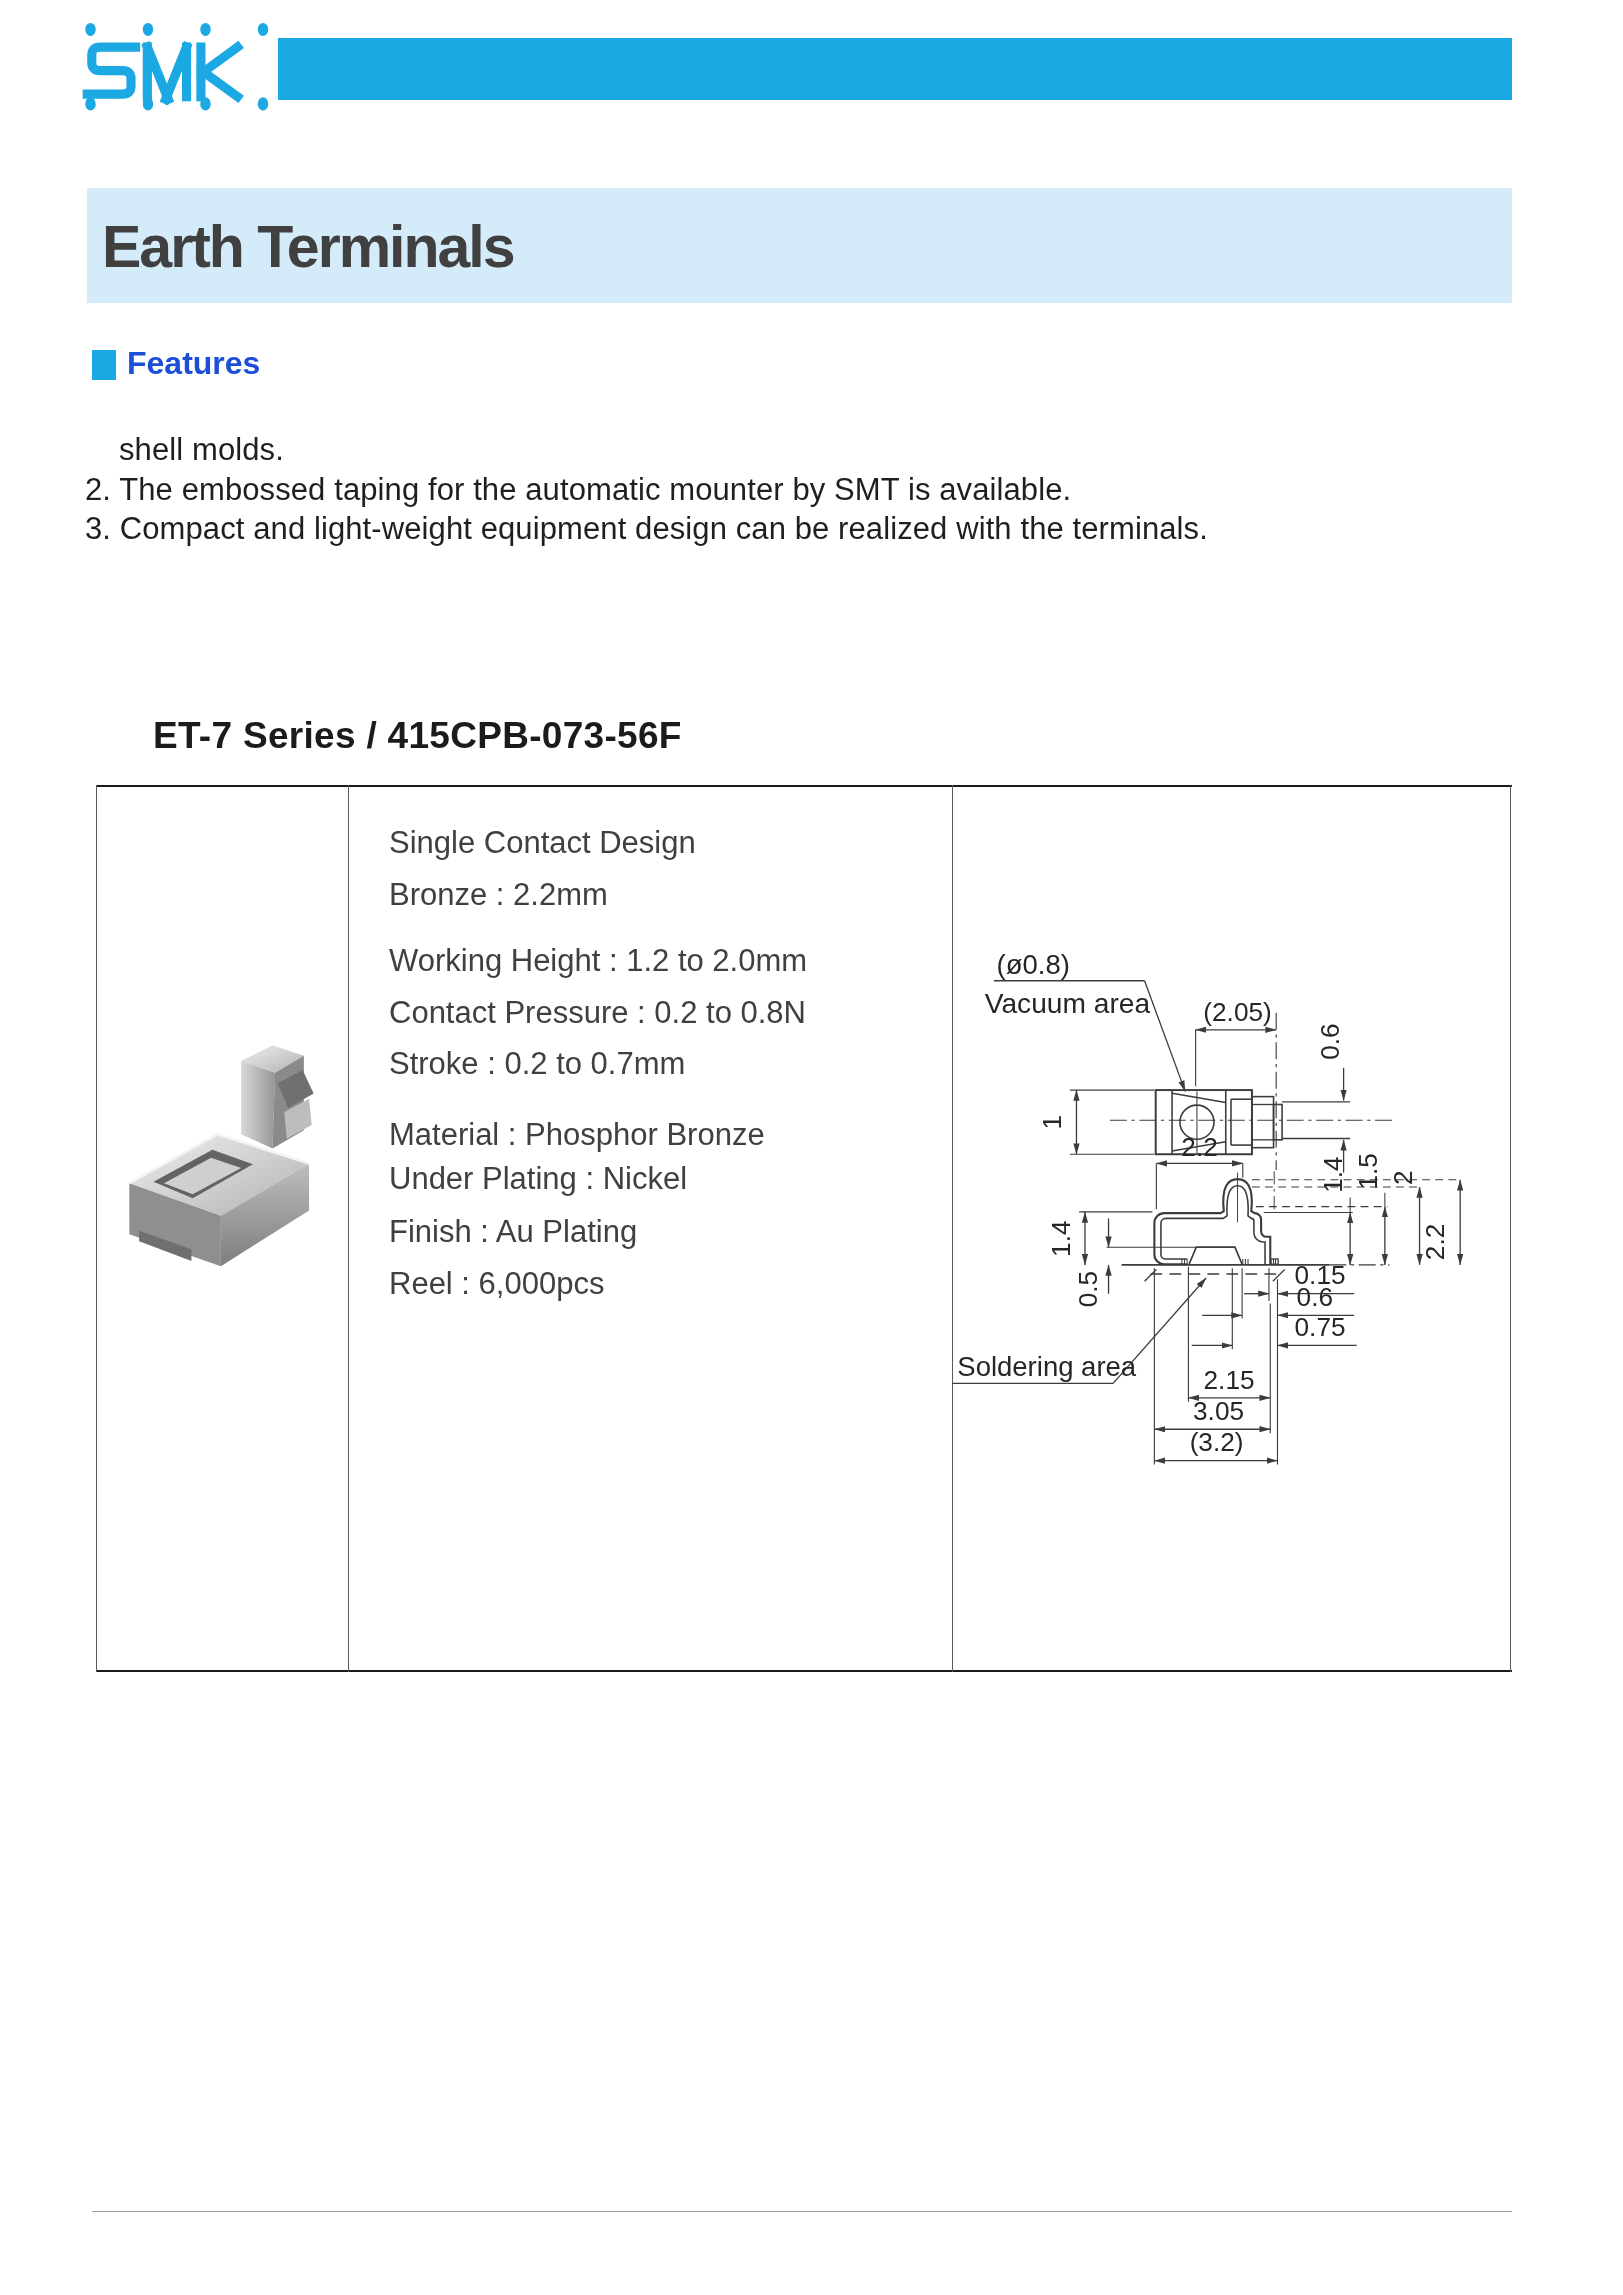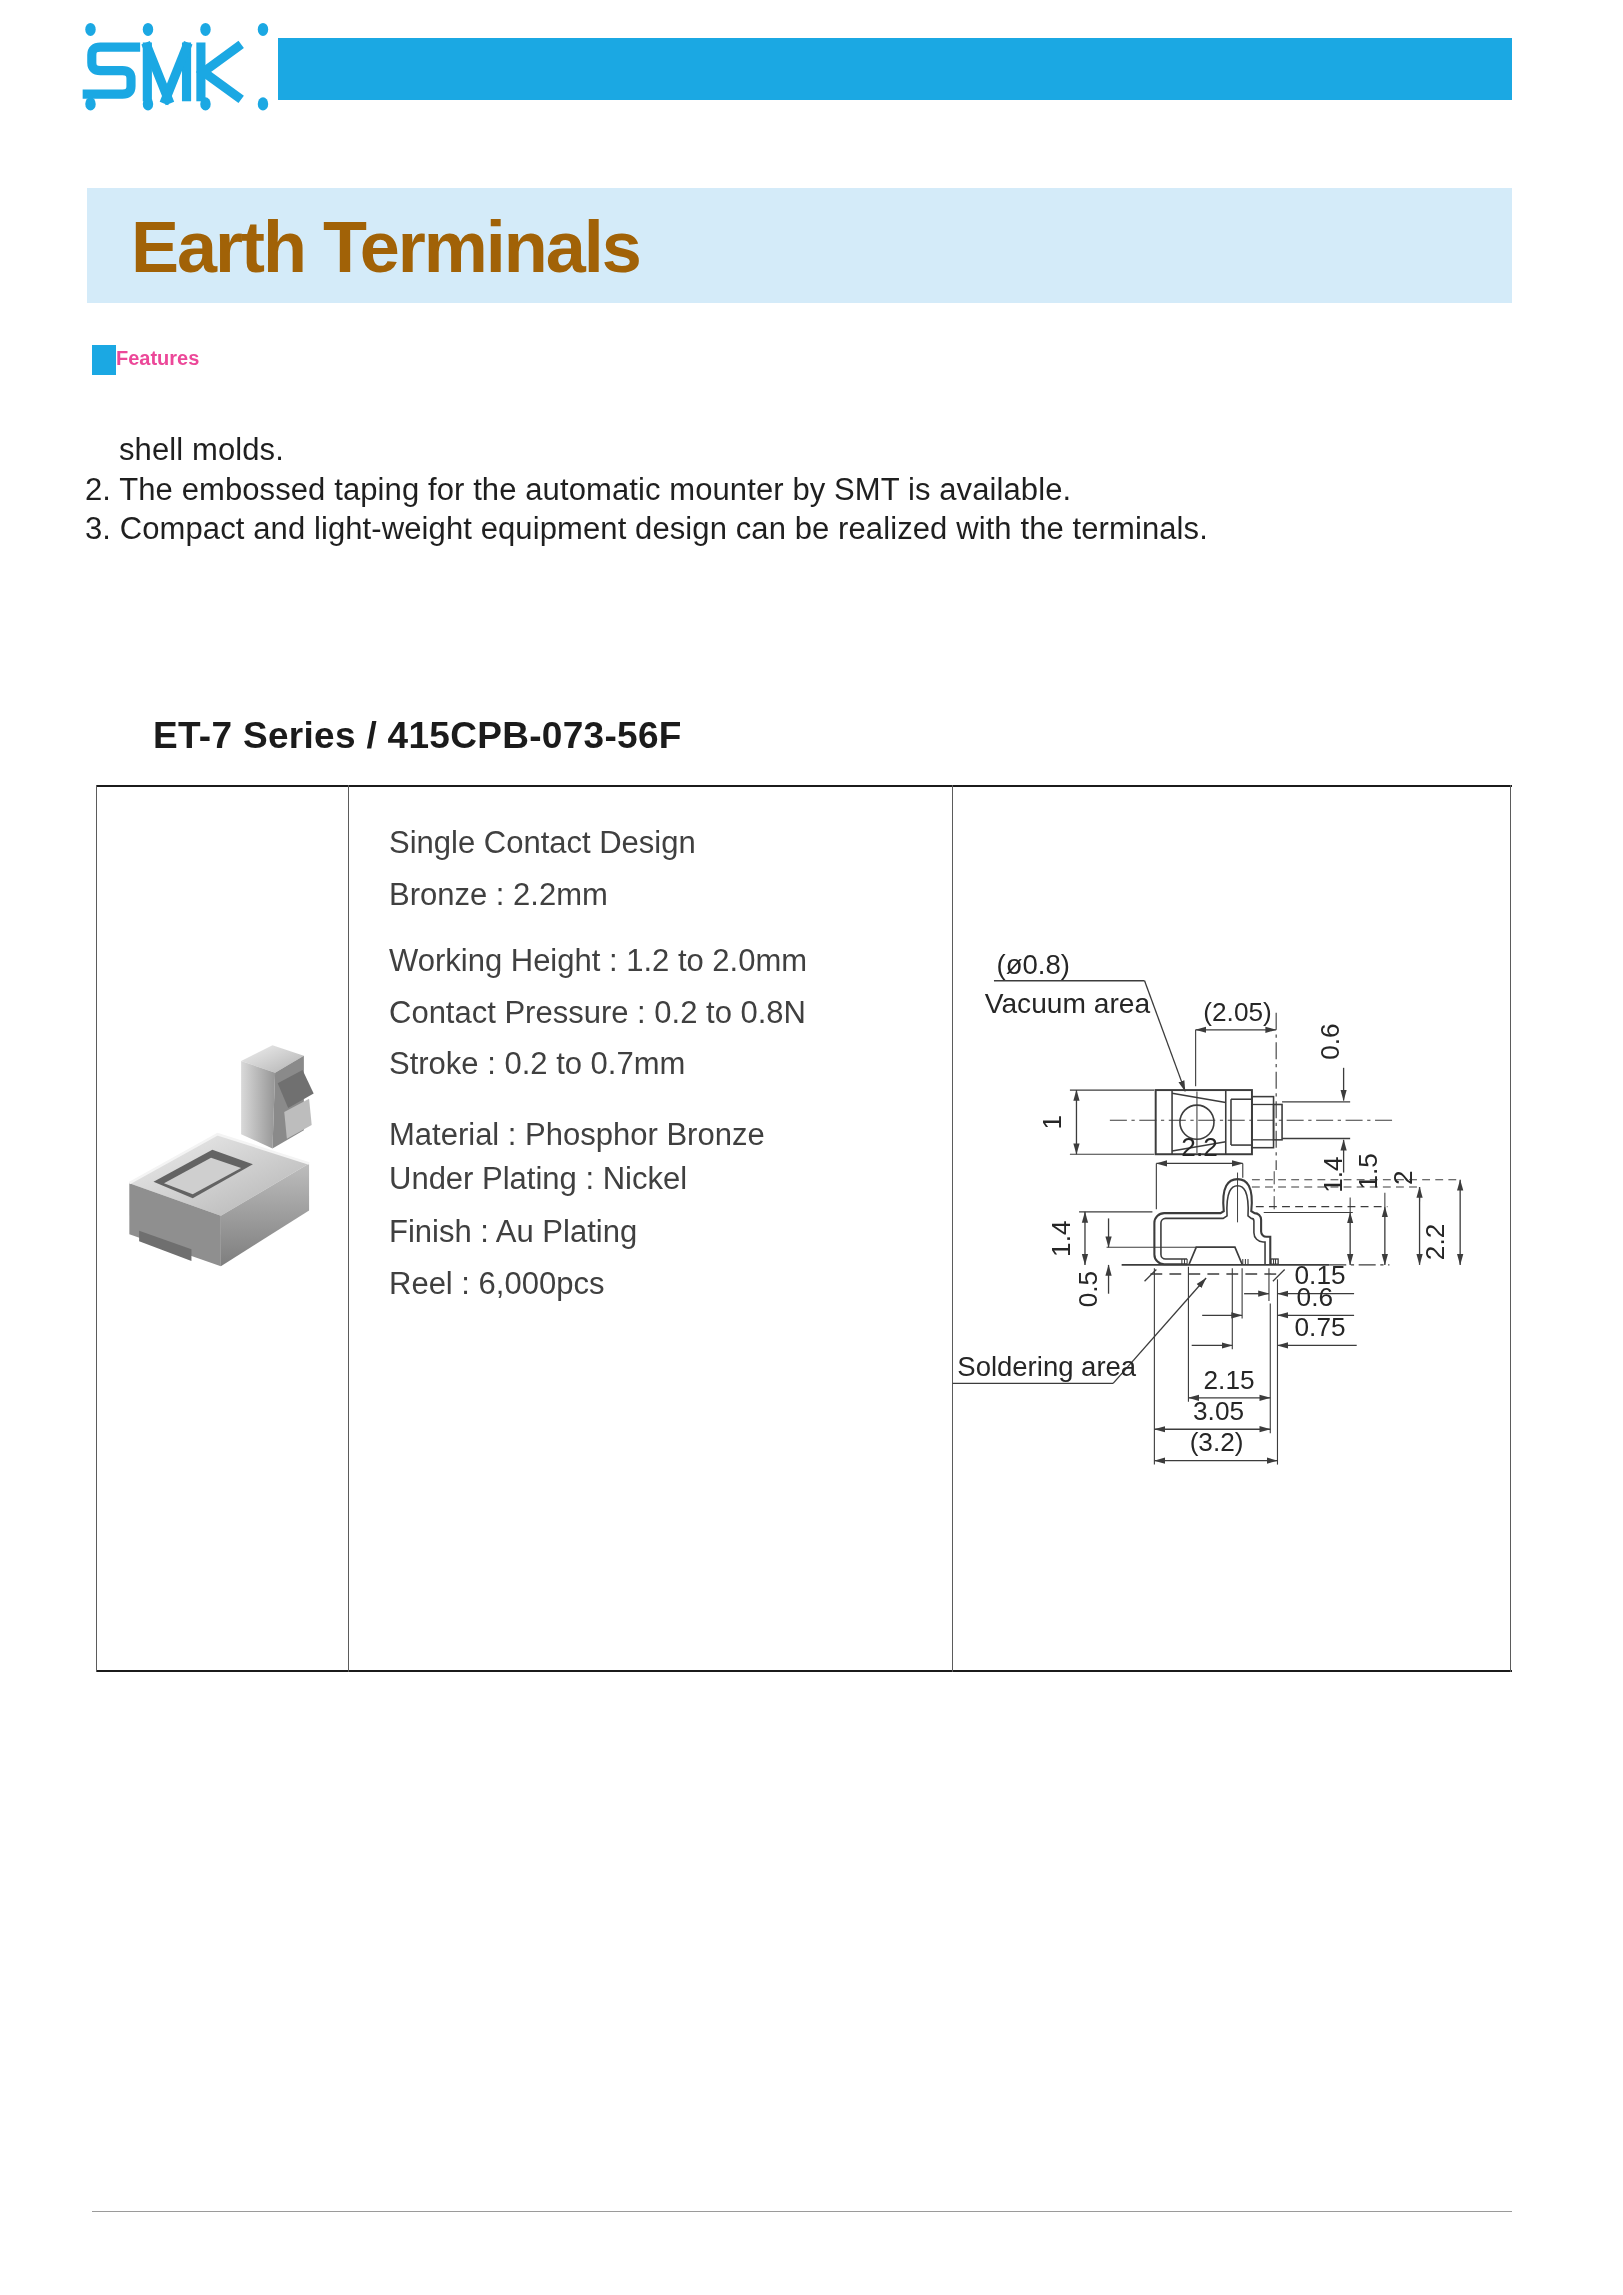--- a/index.html
+++ b/index.html
@@ -6,26 +6,26 @@
   #page{position:relative;width:1623px;height:2295px;background:#fff;overflow:hidden;
         font-family:"Liberation Sans", sans-serif;color:#231F20;}
   .abs{position:absolute;}
 
   
   #brand-bar{left:278px;top:38px;width:1234px;height:62px;background:#1BA8E3;}
   #logo{left:82px;top:17px;}
 
   
   #banner{left:87px;top:188px;width:1425px;height:115px;background:#D4EBF9;display:flex;align-items:center;}
-  #banner-title{font-size:72px;font-weight:bold;color:#a16207;letter-spacing:-2px;padding-left:44px;padding-top:3.9px;}
+  #banner-title{font-size:59px;font-weight:bold;color:#404040;letter-spacing:-2px;padding-left:15px;padding-top:3.9px;}
 
   
   #features-head{left:92px;top:345px;display:flex;align-items:center;}
   #features-bullet{width:24px;height:30px;background:#1BA8E3;}
-  #features-title{font-size:20px;font-weight:600;color:#ec4899;padding-bottom:2.6px;}
+  #features-title{font-size:32px;font-weight:600;color:#1d4ed8;margin-left:11px;padding-bottom:2.6px;}
   .feat-line{position:absolute;left:0;font-size:31px;line-height:39px;color:#1f1f1f;white-space:nowrap;letter-spacing:0.1px;}
   #features-list{left:85px;top:391px;width:1375px;height:170px;}
 
   
   #series-heading{left:106px;top:715px;font-size:37px;font-weight:bold;color:#1b1b1b;letter-spacing:0.3px;margin-left:47px;}
 
   
   .tline{position:absolute;background:#1b1b1b;}
   .tvline{position:absolute;background:#5b5b5b;}
   .spec-line{position:absolute;left:0;font-size:31px;line-height:39px;color:#404040;white-space:nowrap;}

